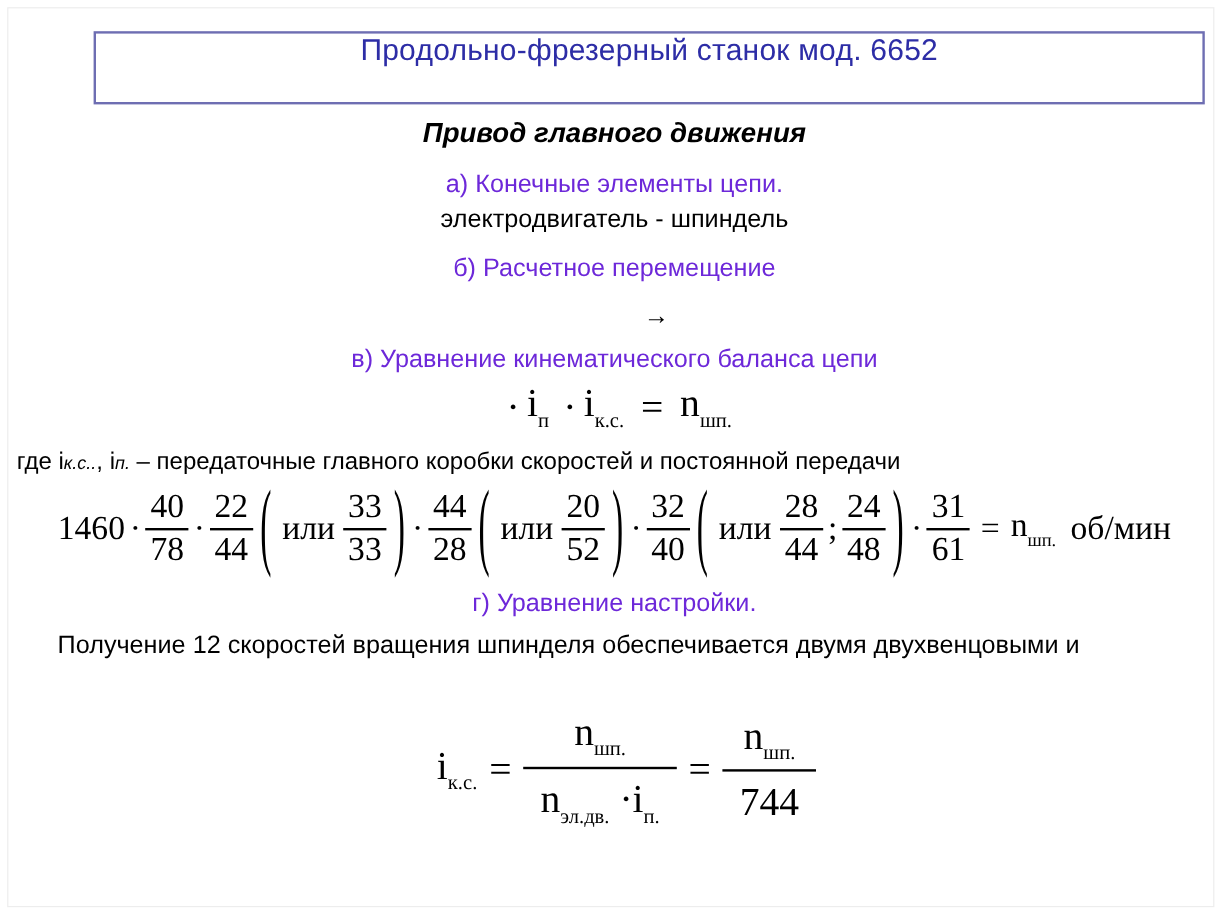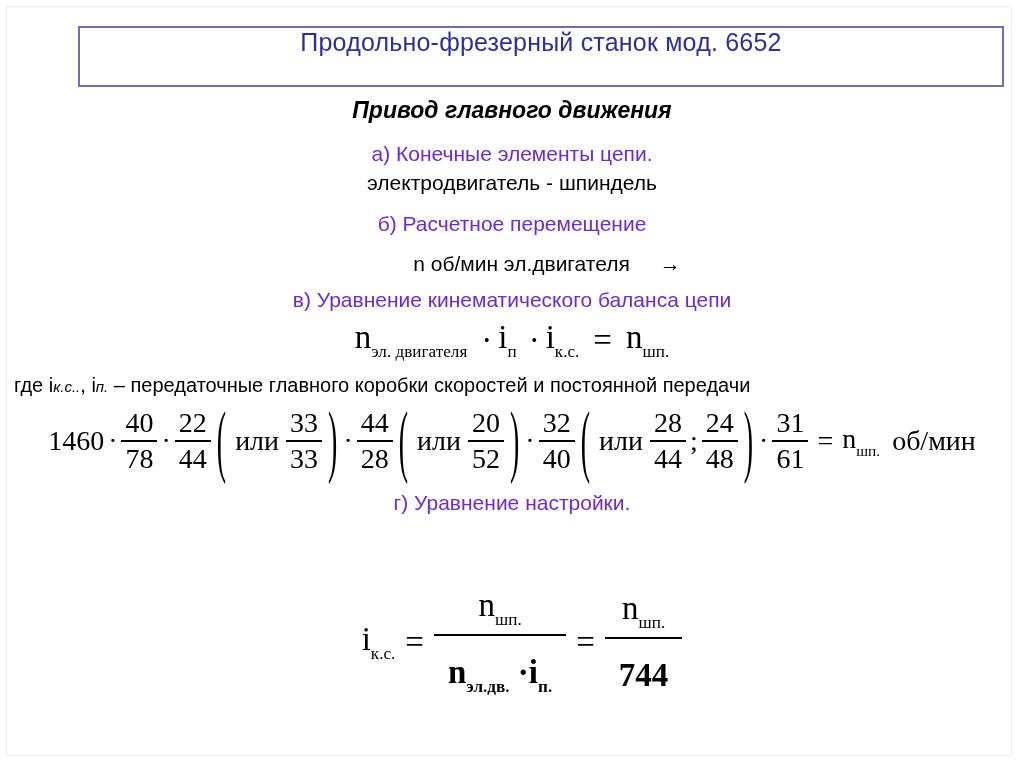--- a/index.html
+++ b/index.html
@@ -56,47 +56,45 @@
   .main-eq { top:396px; height:90px; font-size:28px; gap:4px; }
   .main-eq .units { margin-left:8px; }
 
   .para {
     position:absolute; left:48px; top:521px; width:940px;
     font-size:21px; line-height:33px; text-align:left;
   }
 
   .tuning-eq { top:590px; height:104px; font-size:33px; gap:10px; transform:translateX(10px); }
   .tuning-eq .frac .num { padding:0 14px 6px; }
-  .tuning-eq .frac .den { padding:20px 14px 0;font-weight:bold; }
+  .tuning-eq .frac .den { padding:10px 14px 0; }
   .tuning-eq .sb { font-size:0.52em; }
 </style>
 </head>
 <body>
 
 <div class="frame"></div>
 
 <div class="title-box">
   <span class="title-text">Продольно-фрезерный станок мод. 6652</span>
 </div>
 
 <div class="centered subtitle" style="top:97px;">Привод главного движения</div>
 
 <div class="centered heading blue" style="top:142px;">а) Конечные элементы цепи.</div>
 <div class="centered body-text" style="top:171px;">электродвигатель - шпиндель</div>
 
 <div class="centered heading blue" style="top:212px;">б) Расчетное перемещение</div>
 <div class="arrow-line" style="top:252px;">
-  <span>n об/мин эл.двигателя</span>
   <span>→</span>
 </div>
 
 <div class="centered heading blue" style="top:288px;">в) Уравнение кинематического баланса цепи</div>
 
 <div class="eq-row balance-eq">
-  <span><span>n</span><span class="sb">эл. двигателя</span></span>
   <span style="margin-left:8px;">·</span>
   <span><span>i</span><span class="sb">п</span></span>
   <span style="margin-left:6px;">·</span>
   <span><span>i</span><span class="sb">к.с.</span></span>
   <span style="margin:0 8px;">=</span>
   <span><span>n</span><span class="sb">шп.</span></span>
 </div>
 
 <div class="where-line" style="top:374px;">
   <span>где i</span><span class="small-sub">к.с..</span><span>, i</span><span class="small-sub">п.</span><span> – передаточные главного коробки скоростей и постоянной передачи</span>
@@ -155,21 +153,21 @@
       <span class="num">31</span>
       <span class="den">61</span>
     </span>
   <span style="margin:0 5px;">=</span>
   <span><span>n</span><span class="sb">шп.</span></span>
   <span class="units">об/мин</span>
 </div>
 
 <div class="centered heading blue" style="top:491px;">г) Уравнение настройки.</div>
 <div class="para">
-  <br>
+  <span>Получение 12 скоростей вращения шпинделя обеспечивается двумя двухвенцовыми и</span><br>
 </div>
 
 <div class="eq-row tuning-eq">
   <span><span>i</span><span class="sb">к.с.</span></span>
   <span>=</span>
   <span class="frac">
     <span class="num"><span>n</span><span class="sb">шп.</span></span>
     <span class="den"><span>n</span><span class="sb">эл.дв.</span>&nbsp;<span>·</span><span>i</span><span class="sb">п.</span></span>
   </span>
   <span>=</span>

